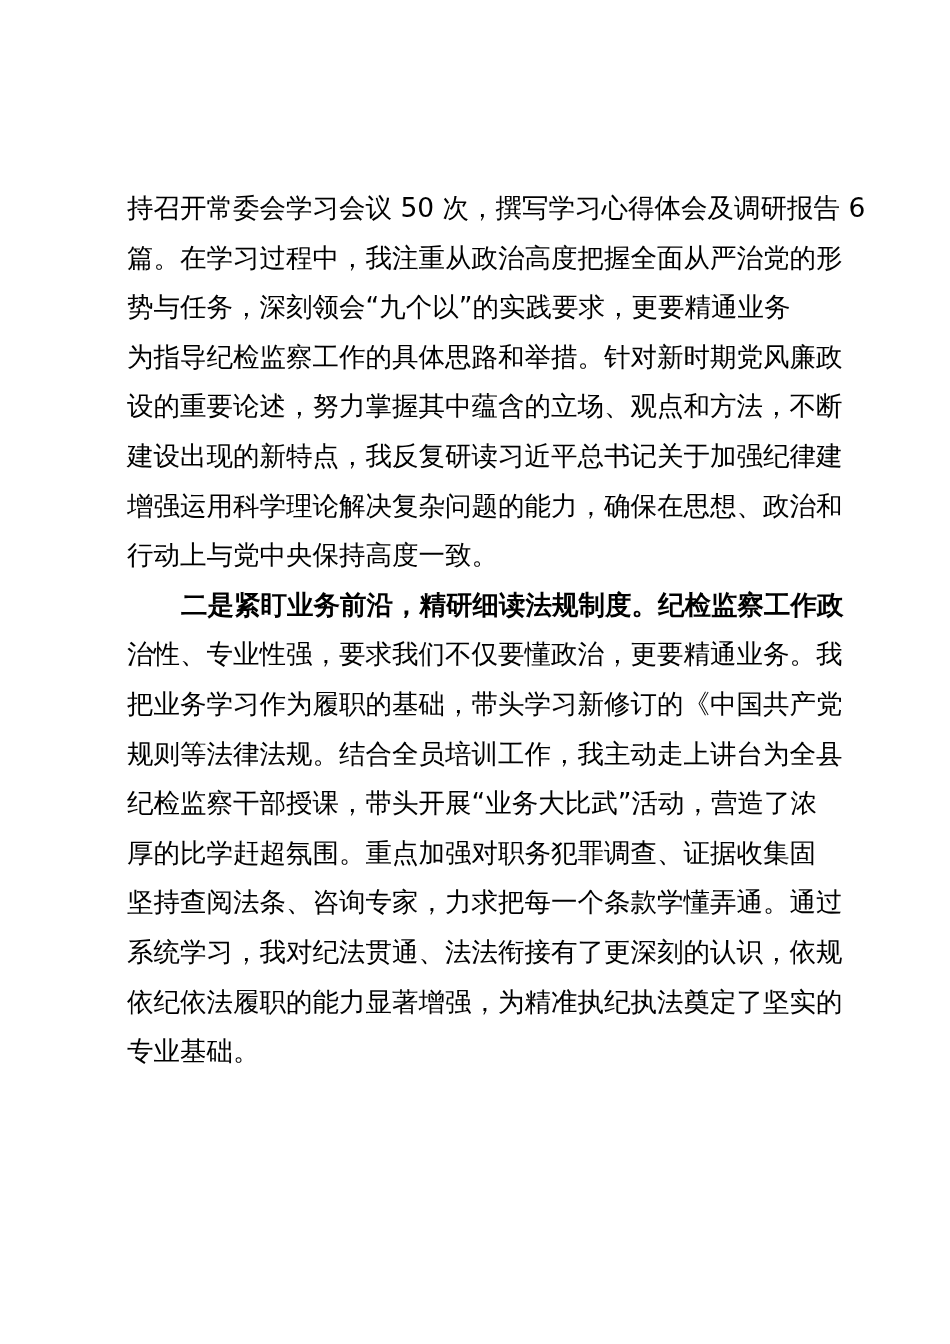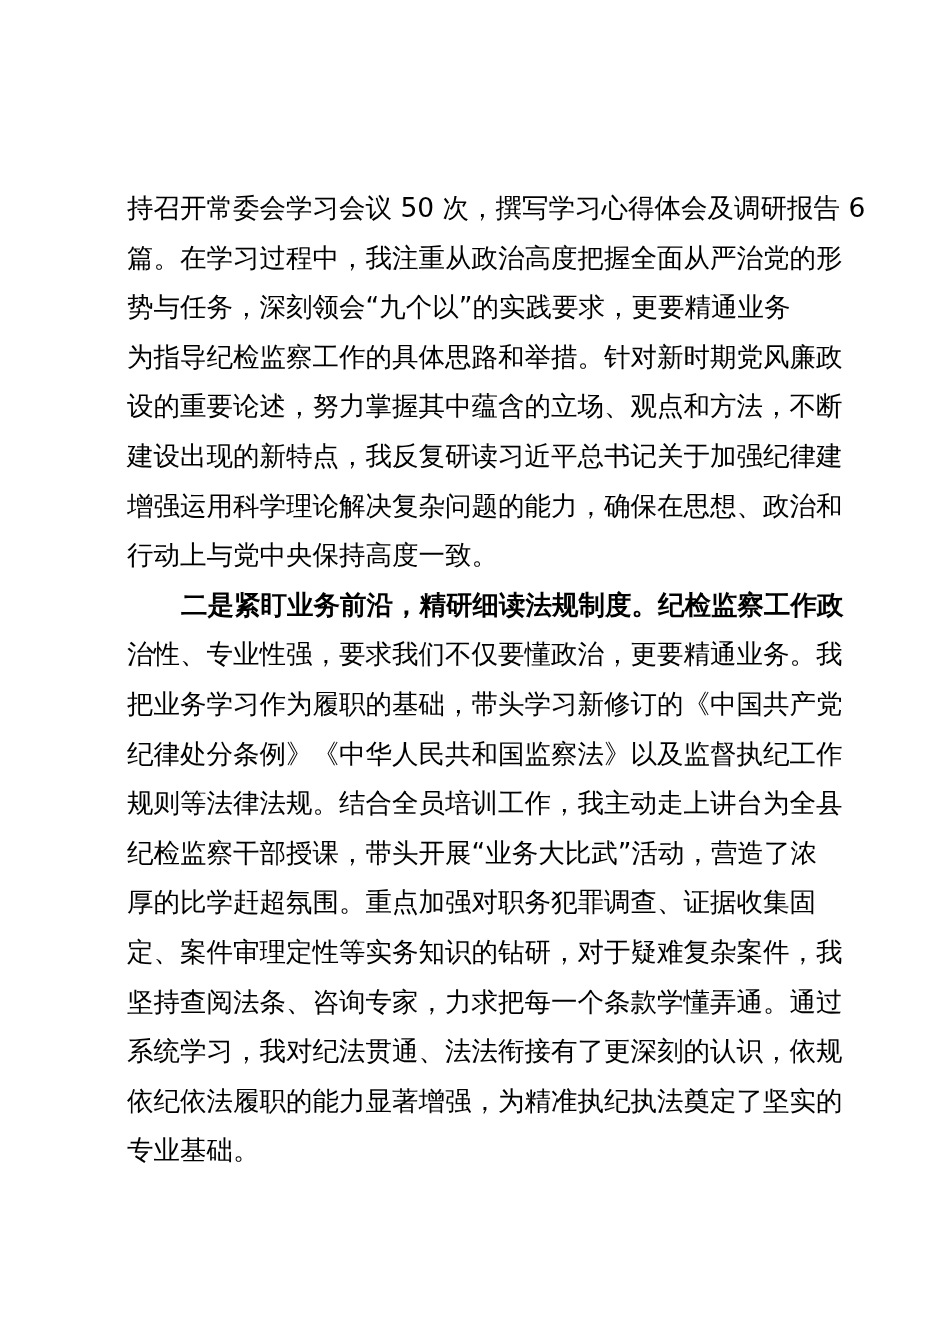--- a/index.html
+++ b/index.html
@@ -45,23 +45,21 @@
     <span class="line">为指导纪检监察工作的具体思路和举措。针对新时期党风廉政</span>
     <span class="line">设的重要论述，努力掌握其中蕴含的立场、观点和方法，不断</span>
     <span class="line">建设出现的新特点，我反复研读习近平总书记关于加强纪律建</span>
     <span class="line">增强运用科学理论解决复杂问题的能力，确保在思想、政治和</span>
     <span class="line">行动上与党中央保持高度一致。</span>
   </div>
   <div>
     <span class="line indent">二是紧盯业务前沿，精研细读法规制度。纪检监察工作政</span>
     <span class="line">治性、专业性强，要求我们不仅要懂政治，更要精通业务。我</span>
     <span class="line">把业务学习作为履职的基础，带头学习新修订的《中国共产党</span>
-    <span class="line">纪律处分条例》《中华人民共和国监察法》以及监督执纪工作</span>
     <span class="line">规则等法律法规。结合全员培训工作，我主动走上讲台为全县</span>
     <span class="line">纪检监察干部授课，带头开展“业务大比武”活动，营造了浓</span>
     <span class="line">厚的比学赶超氛围。重点加强对职务犯罪调查、证据收集固</span>
-    <span class="line">定、案件审理定性等实务知识的钻研，对于疑难复杂案件，我</span>
     <span class="line">坚持查阅法条、咨询专家，力求把每一个条款学懂弄通。通过</span>
     <span class="line">系统学习，我对纪法贯通、法法衔接有了更深刻的认识，依规</span>
     <span class="line">依纪依法履职的能力显著增强，为精准执纪执法奠定了坚实的</span>
     <span class="line">专业基础。</span>
   </div>
 </div>
 
 </body></html>

